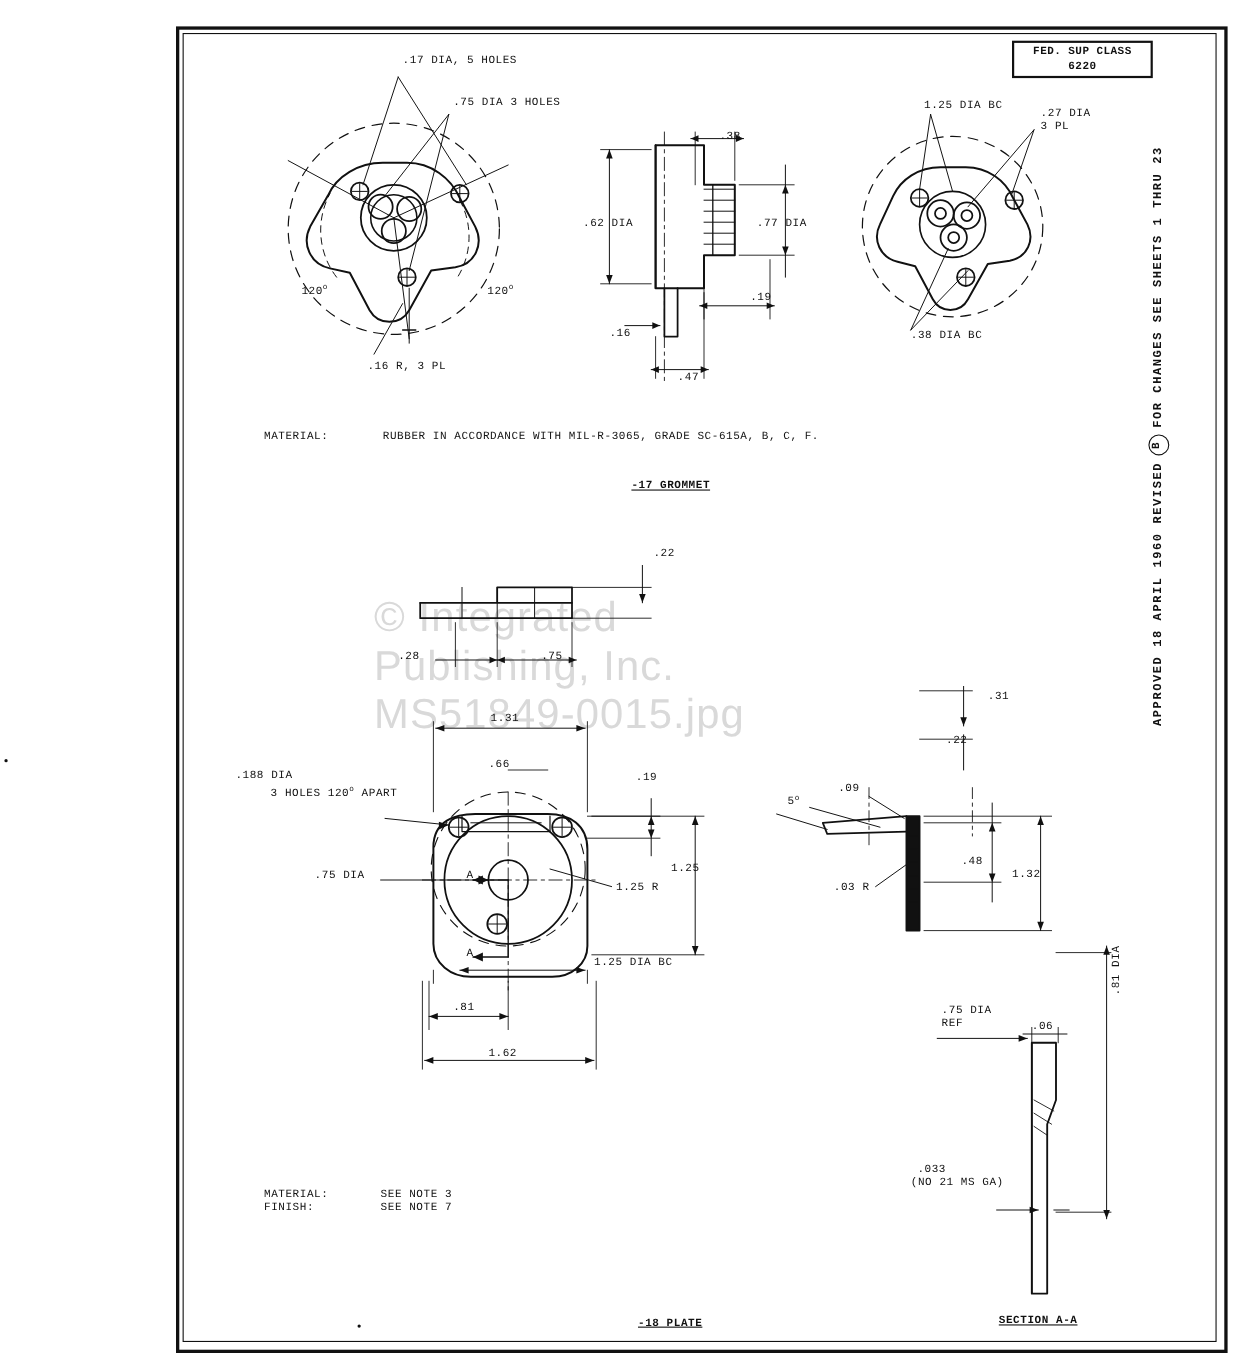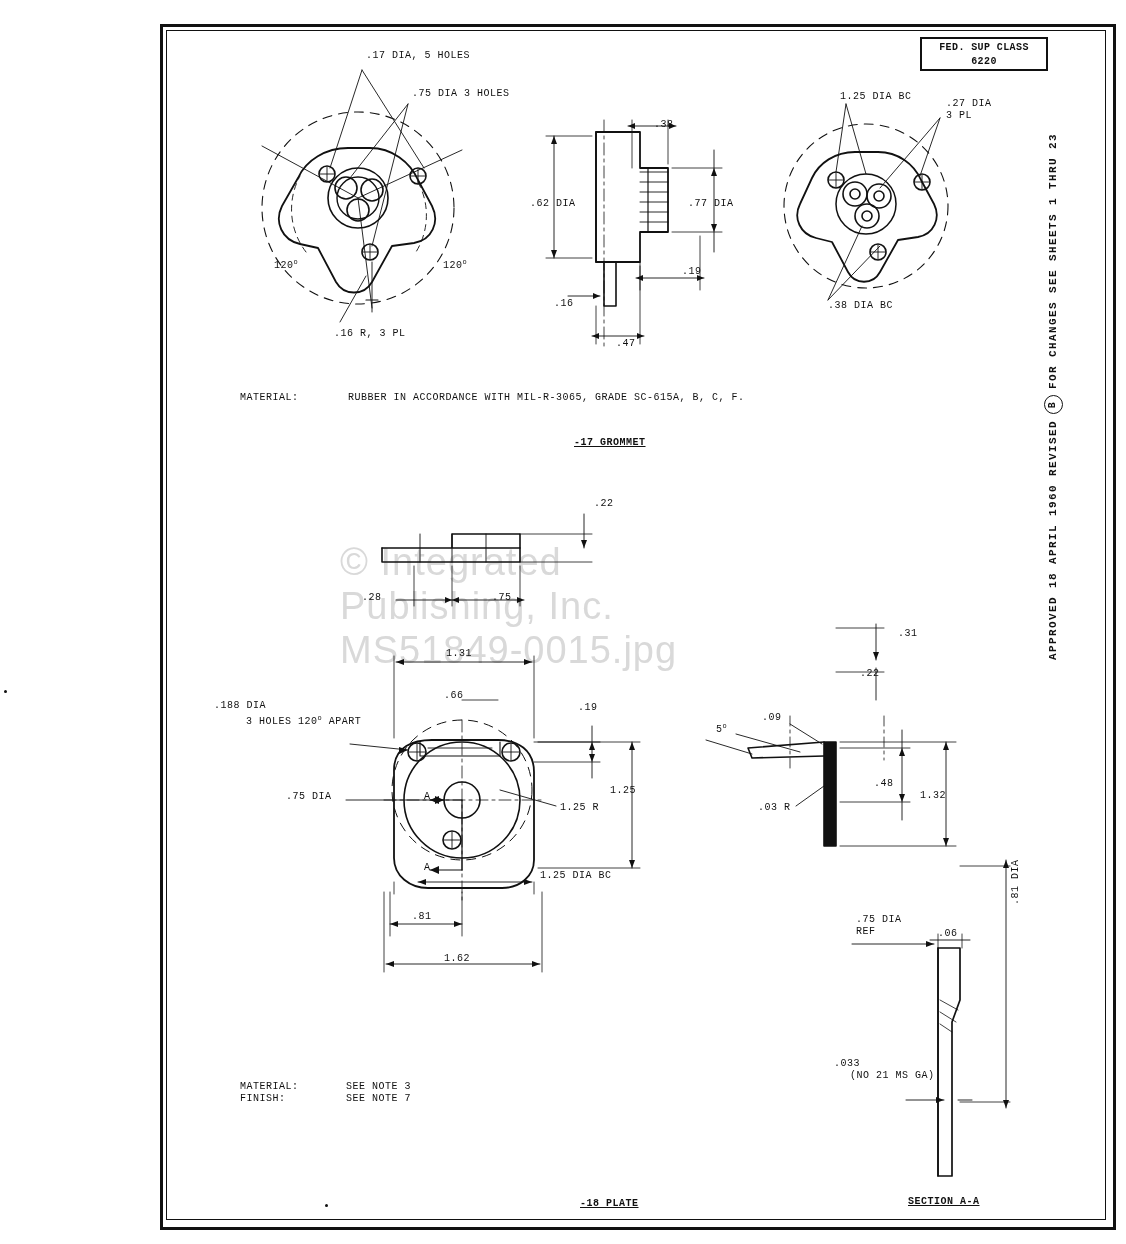--- a/index.html
+++ b/index.html
@@ -479,21 +479,21 @@
     <div class="lbl" style="left:762px; top:712px;">.09</div>
     <div class="lbl" style="left:874px; top:778px;">.48</div>
     <div class="lbl" style="left:758px; top:802px;">.03 R</div>
     <div class="lbl" style="left:920px; top:790px;">1.32</div>
     <div class="lbl" style="left:1010px; top:905px; transform:rotate(-90deg); transform-origin:0 0;">.81 DIA</div>
 
     <div class="lbl" style="left:856px; top:914px;">.75 DIA</div>
     <div class="lbl" style="left:856px; top:926px;">REF</div>
     <div class="lbl" style="left:938px; top:928px;">.06</div>
     <div class="lbl" style="left:834px; top:1058px;">.033</div>
-    <div class="lbl" style="left:828px; top:1070px;margin-left:22px;">(NO 21 MS GA)</div>
+    <div class="lbl" style="left:828px; top:1070px;">(NO 21 MS GA)</div>
     <div class="lbl u b" style="left:908px; top:1196px;">SECTION A-A</div>
 
     <div class="lbl" style="left:240px; top:1081px;">MATERIAL:</div>
     <div class="lbl" style="left:346px; top:1081px;">SEE NOTE 3</div>
     <div class="lbl" style="left:240px; top:1093px;">FINISH:</div>
     <div class="lbl" style="left:346px; top:1093px;">SEE NOTE 7</div>
     <div class="lbl u b" style="left:580px; top:1198px;">-18 PLATE</div>
   </div>
 
 </div>

